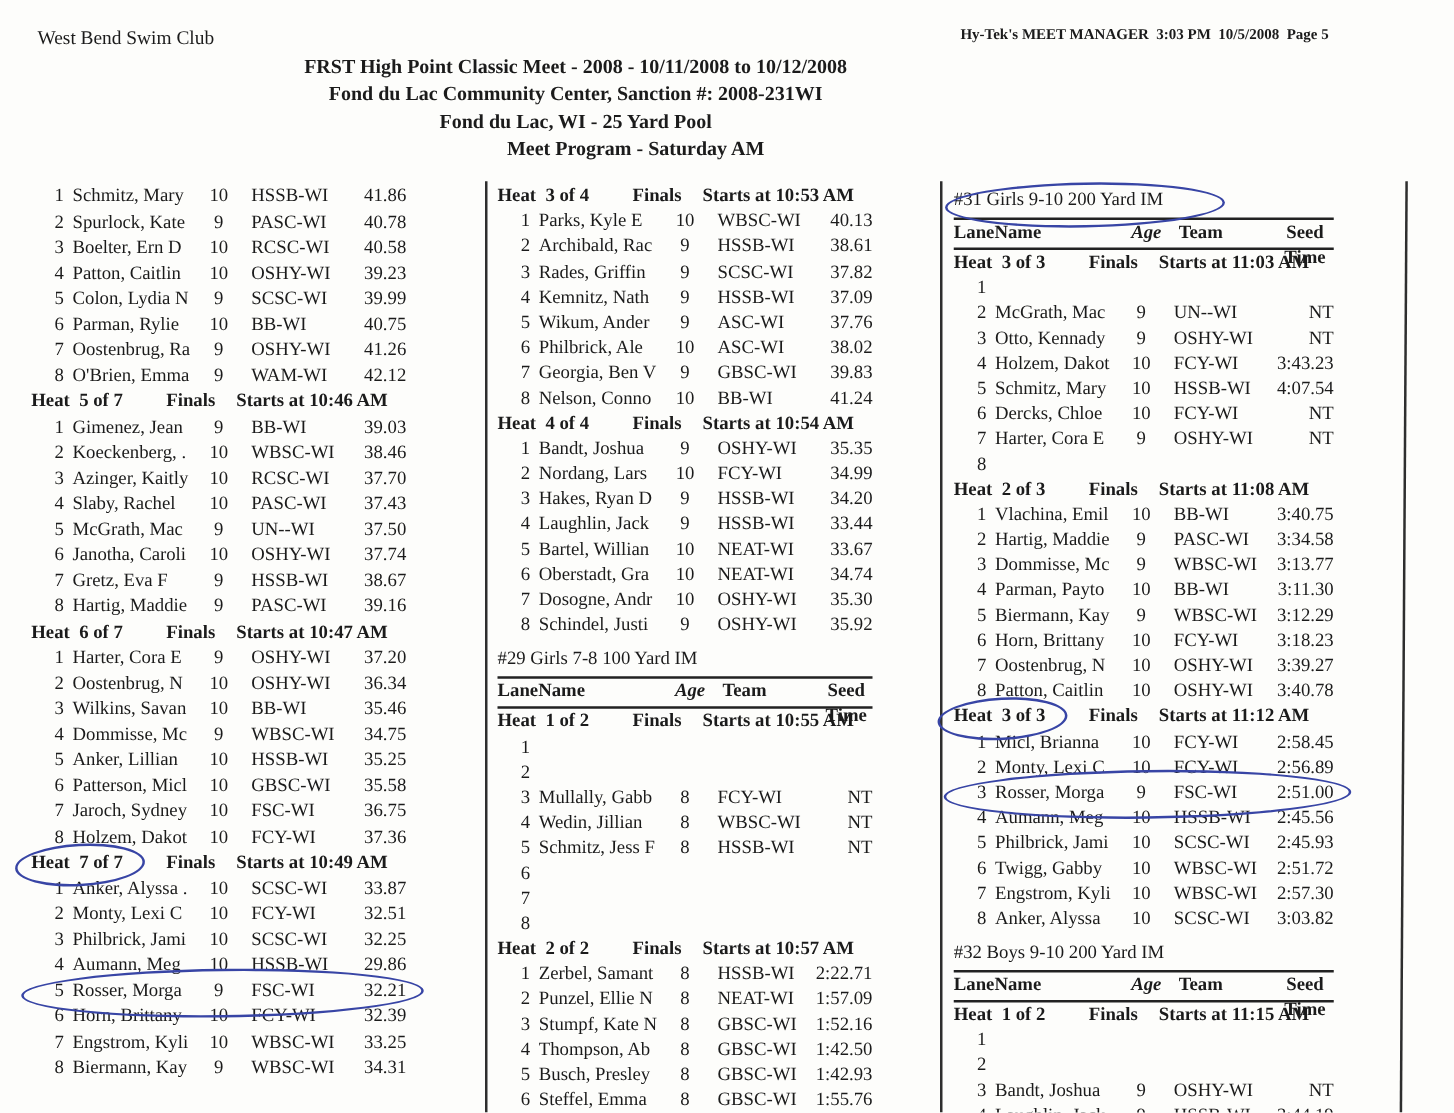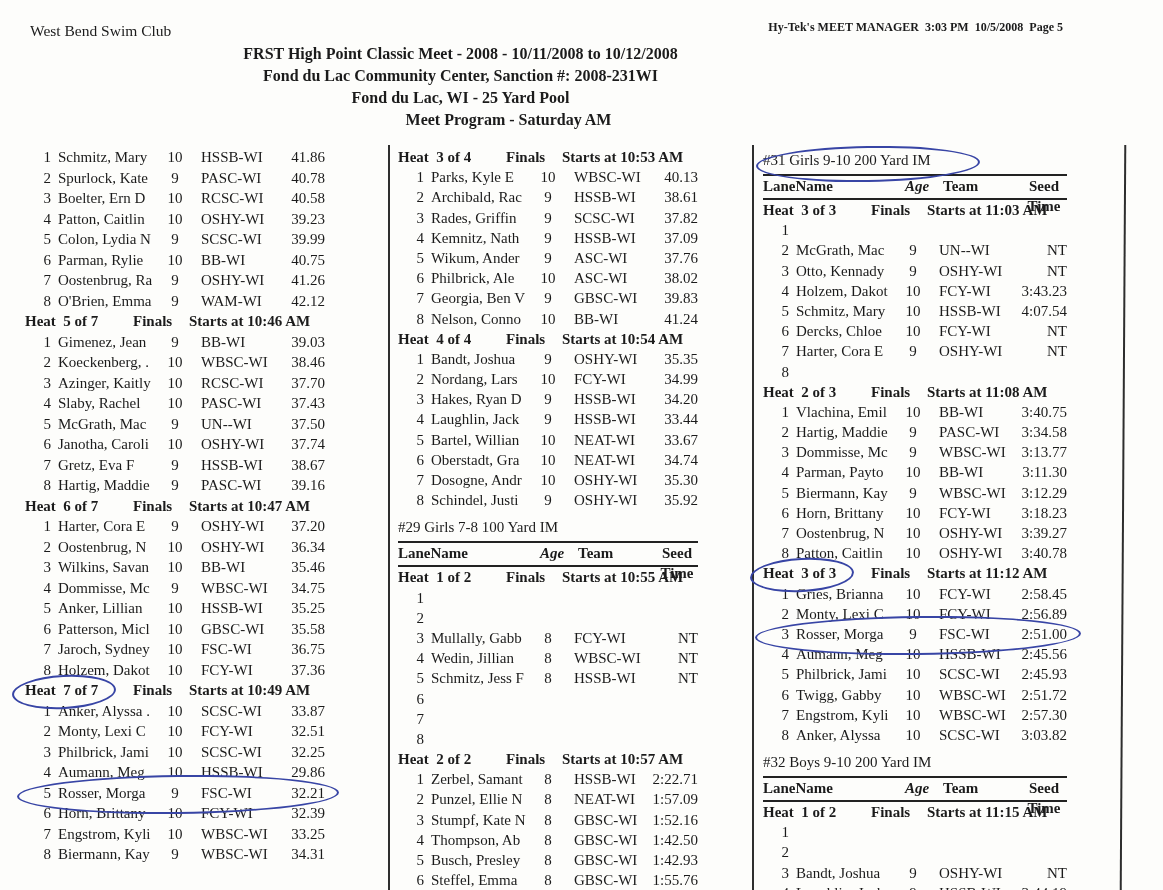--- a/index.html
+++ b/index.html
@@ -605,21 +605,21 @@
       <div class="row">
         <span class="lane">8</span>
         <span class="name">Patton, Caitlin</span>
         <span class="age">10</span>
         <span class="team">OSHY-WI</span>
         <span class="time">3:40.78</span>
       </div>
       <div class="heat"><span class="h-label">Heat  3 of 3</span><span class="h-finals">Finals</span><span class="h-starts">Starts at 11:12 AM</span><span class="circ circ-heat" style="border-color: rgb(56, 69, 165);"></span></div>
       <div class="row">
         <span class="lane">1</span>
-        <span class="name">Gries, Brianna</span>
+        <span class="name">Micl, Brianna</span>
         <span class="age">10</span>
         <span class="team">FCY-WI</span>
         <span class="time">2:58.45</span>
       </div>
       <div class="row">
         <span class="lane">2</span>
         <span class="name">Monty, Lexi C</span>
         <span class="age">10</span>
         <span class="team">FCY-WI</span>
         <span class="time">2:56.89</span>

